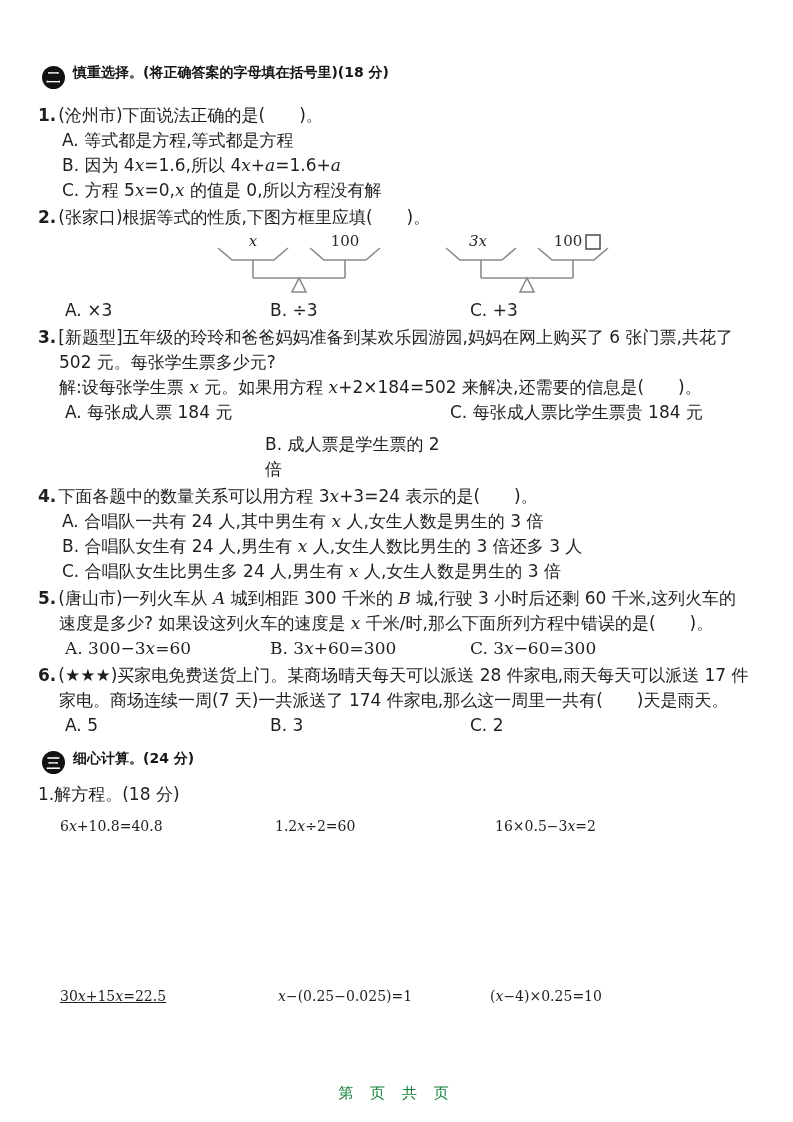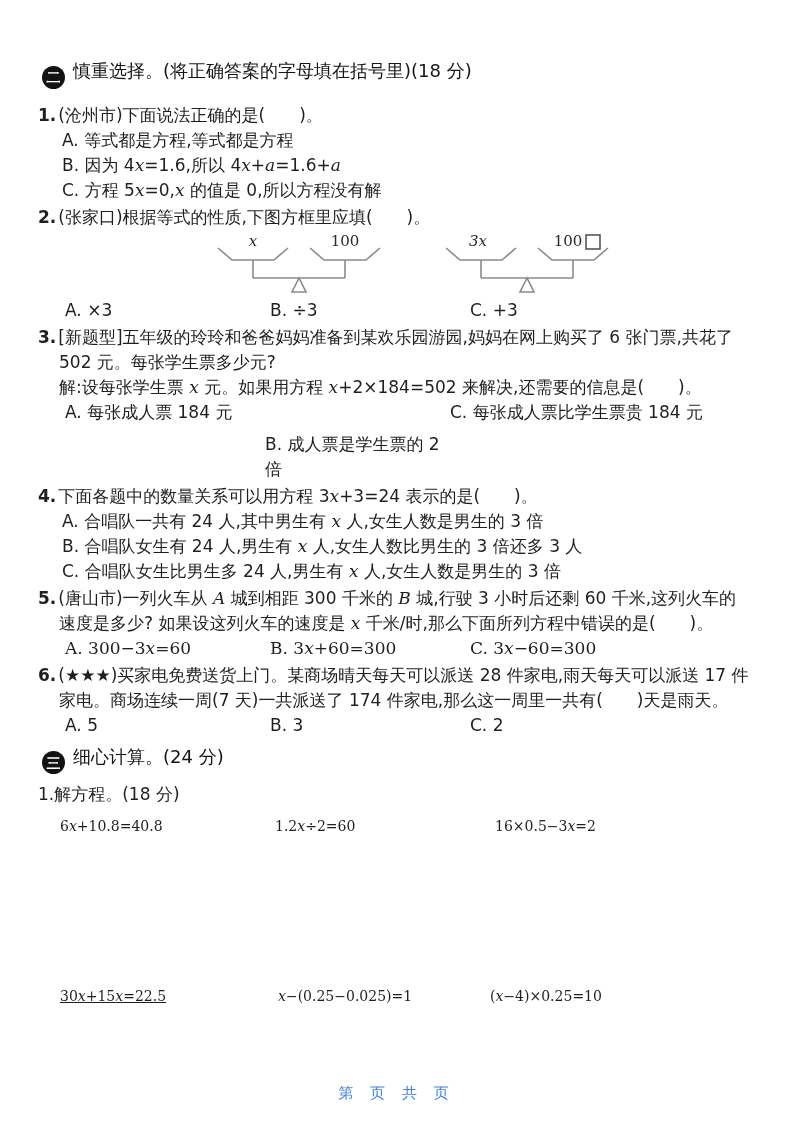--- a/index.html
+++ b/index.html
@@ -24,21 +24,21 @@
     border-radius: 50%;
     background: #121212;
     color: #ffffff;
     font-size: 14px;
     font-weight: 700;
     align-items: center;
     justify-content: center;
     margin-right: 8px;
     vertical-align: -5px;
   }
-  .sec-title { font-weight: 400; font-size: 18px; color: #151515; }
+  .sec-title { font-weight: 700; font-size: 14px; color: #151515; }
   .q { margin: 0 0 2px 0; }
   .stem { padding-left: 21px; text-indent: -21px; }
   .qnum { font-weight: 700; padding-right: 2px; }
   .opts-stacked > div { padding-left: 24px; }
   .opts-row { display: flex; padding-left: 27px; }
   .opts-row > div:nth-child(1) { width: 205px; }
   .opts-row > div:nth-child(2) { width: 200px; }
   .opts-row > div:nth-child(3) { flex: 1; }
   .opts-row.wide > div:nth-child(1) { width: 200px; }
   .opts-row.wide > div:nth-child(2) { width: 185px; margin-top: 32px; }
@@ -60,21 +60,21 @@
   .eq-row.r2 > div:nth-child(1) { width: 218px; text-decoration: underline; }
   .eq-row.r2 > div:nth-child(2) { width: 212px; }
   .eq-row > div:nth-child(3) { flex: 1; }
   .eq-row.r2 { margin-top: 144px; }
   .footer {
     position: absolute;
     left: 0; right: 0; bottom: 16px;
     text-align: center;
     font-size: 15px;
     letter-spacing: 6px;
-    color: #3b82f6;
+    color: #15803d;
   }
 </style>
 </head>
 <body>
 
 <div class="page">
 
   <div class="section-header">
     <span class="sec-icon">二</span><span class="sec-title">慎重选择。(将正确答案的字母填在括号里)(18 分)</span>
   </div>

